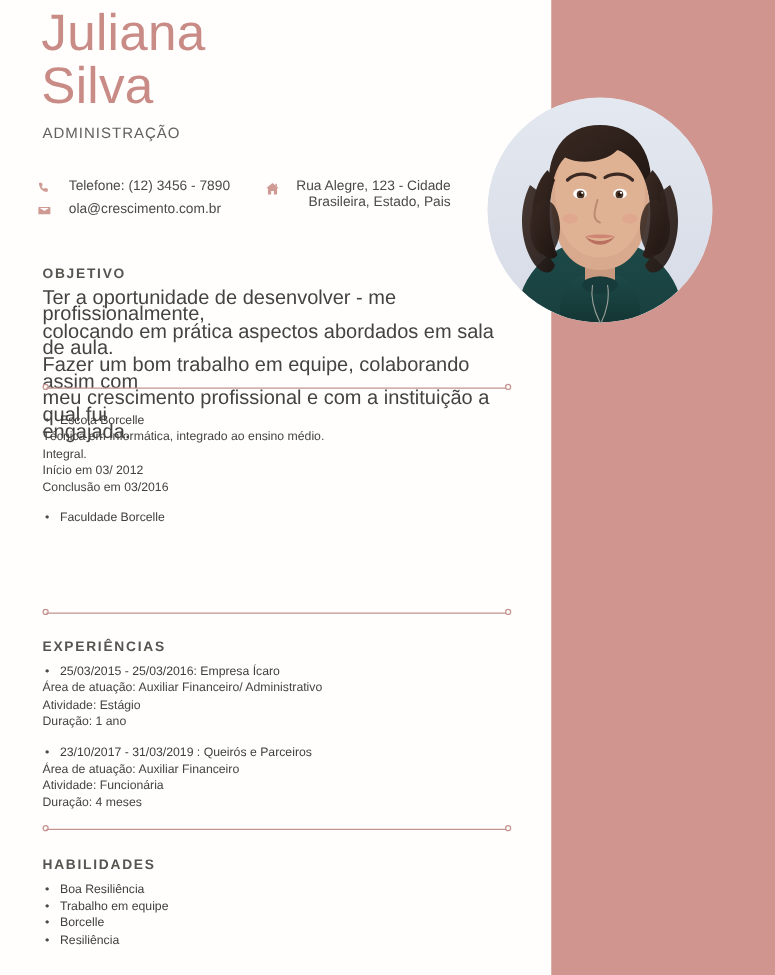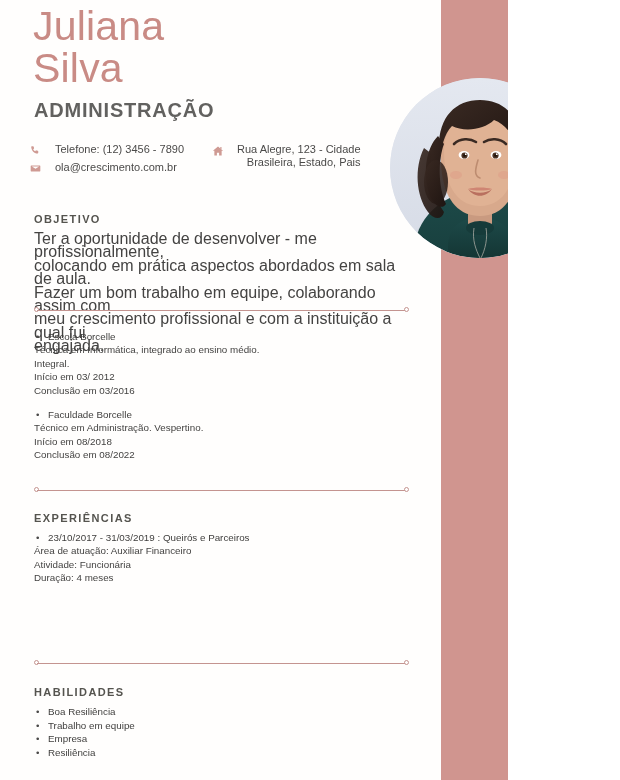--- a/index.html
+++ b/index.html
@@ -8,21 +8,21 @@
   }
   body {
     width: 620px;
     height: 780px;
     background: #ffffff;
     font-family: "Liberation Sans", sans-serif;
     overflow: hidden;
   }
   .page {
     position: relative;
-    width: 508px;
+    width: 620px;
     height: 780px;
     background: #fffefd;
     overflow: hidden;
   }
   .side-panel {
     position: absolute;
     top: 0;
     left: 441px;
     width: 179px;
     height: 780px;
@@ -58,24 +58,24 @@
     line-height: 42px;
     font-weight: 300;
     color: #c98b85;
     letter-spacing: 0.2px;
     white-space: pre-line;
   }
   .job-title {
     position: absolute;
     left: 34px;
     top: 99px;
-    font-size: 20px;
+    font-size: 12px;
     letter-spacing: 0.8px;
     color: #62615f;
-    font-weight: 700;
+    font-weight: 400;
   }
   .contact {
     position: absolute;
     left: 30px;
     top: 143px;
     width: 380px;
   }
   .contact-col {
     position: absolute;
     top: 0;
@@ -311,52 +311,55 @@
     <div class="section" style="top:330px;">
       <div class="entry">
         <div class="entry-head">Escola Borcelle</div>
         <div class="entry-lines">Técnica em Informática, integrado ao ensino médio.
 Integral.
 Início em 03/ 2012
 Conclusão em 03/2016</div>
       </div>
       <div class="entry">
         <div class="entry-head">Faculdade Borcelle</div>
-        <div class="entry-lines">Técnico em Administração. Vespertino.
-Início em 08/2018
-Conclusão em 08/2022</div>
       </div>
     </div>
 
     <div class="divider" style="top:487px;">
       <span class="divider-dot start"></span>
       <span class="divider-line"></span>
       <span class="divider-dot end"></span>
     </div>
 
     <div class="section" style="top:512px;">
       <div class="section-title">EXPERIÊNCIAS</div>
+      <div class="entry">
+        <div class="entry-head">25/03/2015 - 25/03/2016: Empresa Ícaro</div>
+        <div class="entry-lines">Área de atuação: Auxiliar Financeiro/ Administrativo
+Atividade: Estágio
+Duração: 1 ano</div>
+      </div>
       <div class="entry">
         <div class="entry-head">23/10/2017 - 31/03/2019 : Queirós e Parceiros</div>
         <div class="entry-lines">Área de atuação: Auxiliar Financeiro
 Atividade: Funcionária
 Duração: 4 meses</div>
       </div>
     </div>
 
     <div class="divider" style="top:660px;">
       <span class="divider-dot start"></span>
       <span class="divider-line"></span>
       <span class="divider-dot end"></span>
     </div>
 
     <div class="section" style="top:686px;">
       <div class="section-title">HABILIDADES</div>
       <ul class="skills-list">
         <li class="skill-item">Boa Resiliência</li>
         <li class="skill-item">Trabalho em equipe</li>
-        <li class="skill-item">Empresa</li>
+        <li class="skill-item">Borcelle</li>
         <li class="skill-item">Resiliência</li>
       </ul>
     </div>
 
   </div>
 </div>
 
 </body></html>

